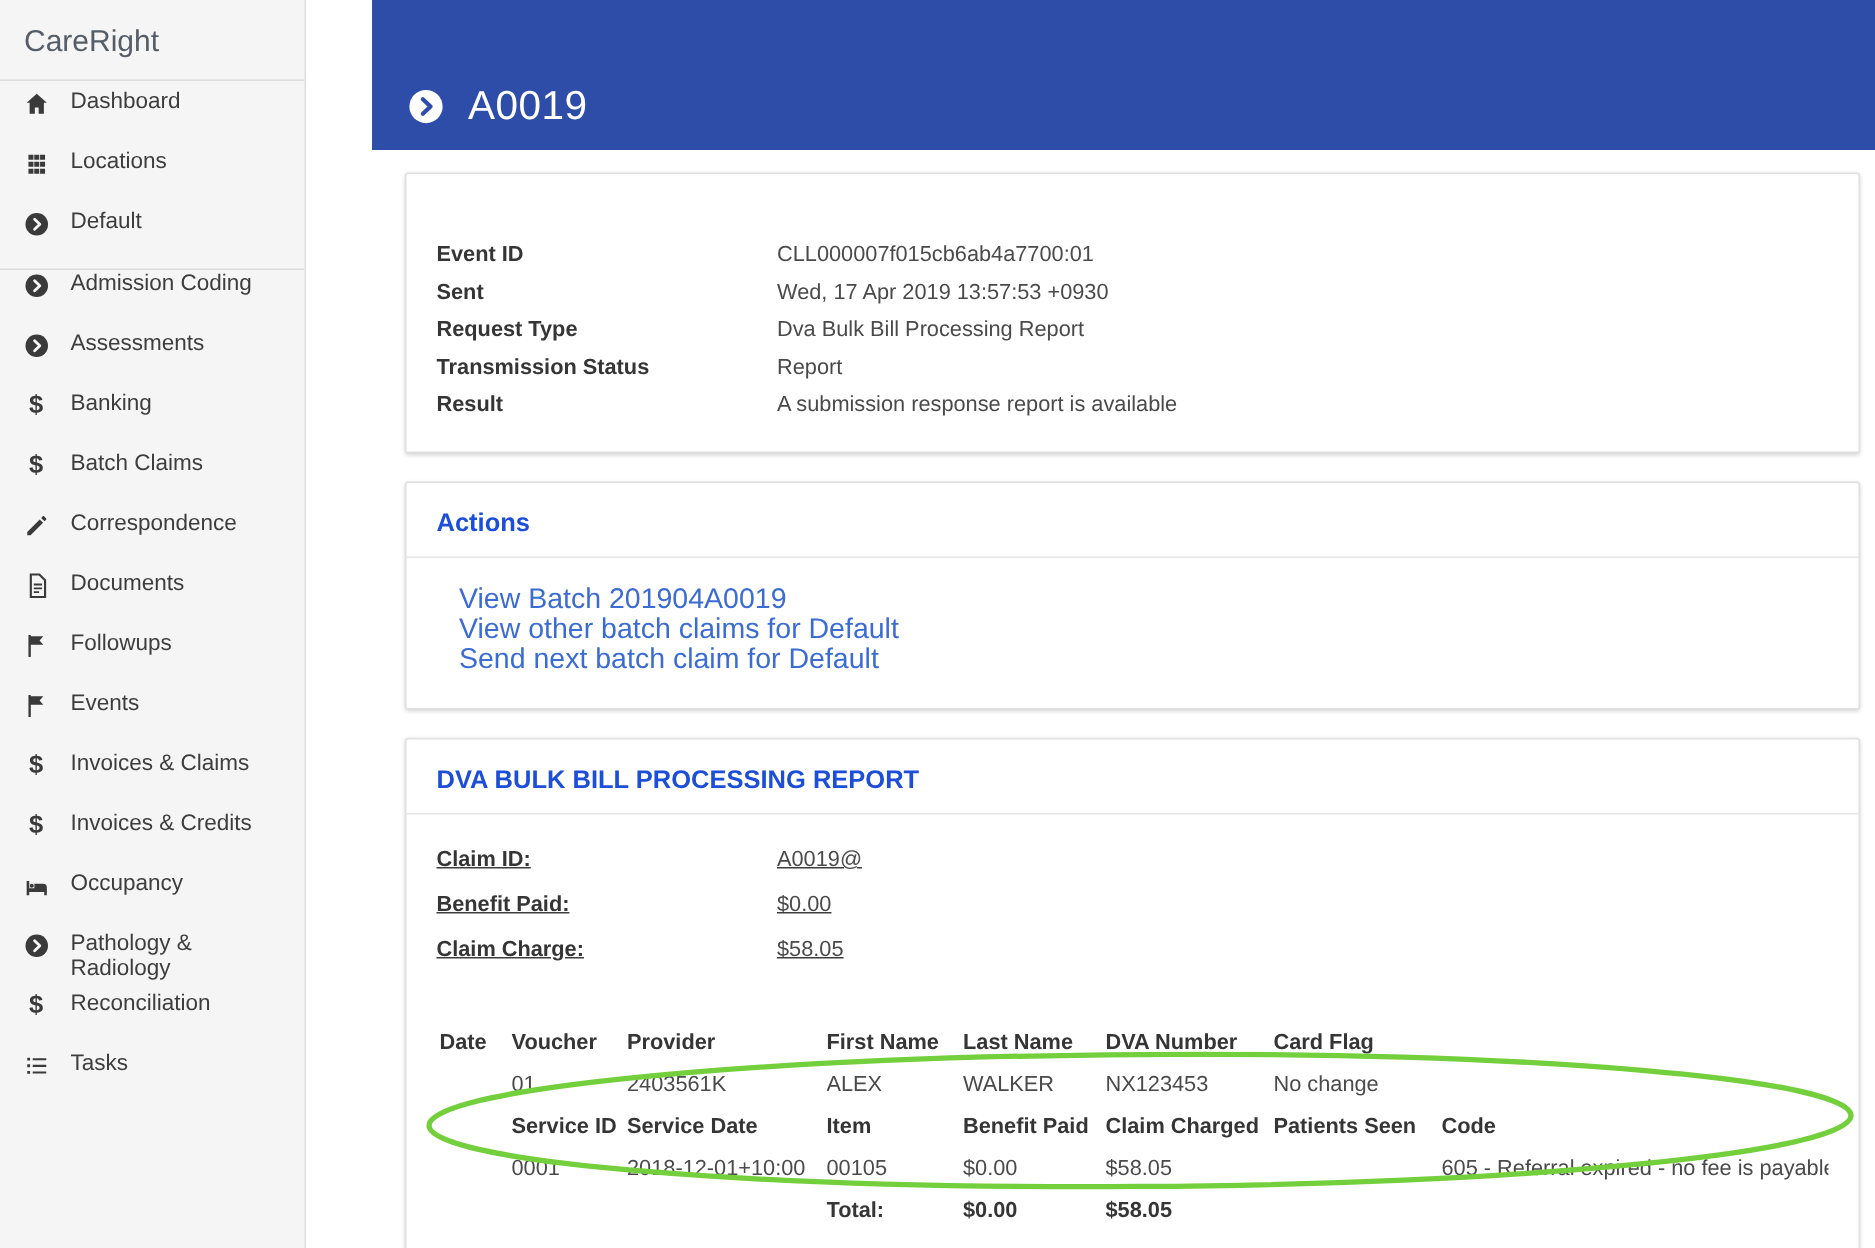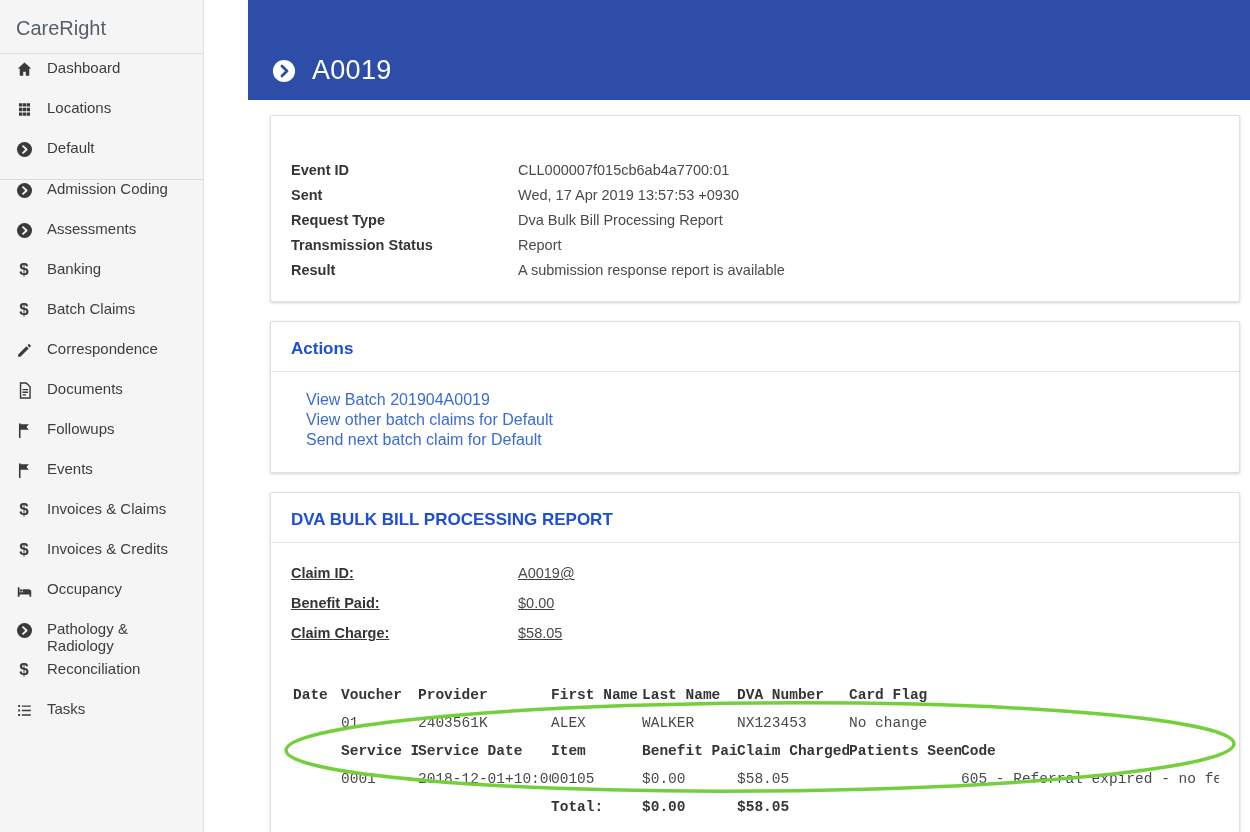--- a/index.html
+++ b/index.html
@@ -59,34 +59,34 @@
 
   .kv-block{padding:20px;}
   .card-event .kv-block{padding:46px 20px 22px 20px;}
   .kv-row{display:flex;font-size:14.5px;line-height:17px;margin-bottom:8px;}
   .kv-row:last-child{margin-bottom:0;}
   .kv-label{width:227px;flex:0 0 227px;font-weight:700;color:#353535;}
   .kv-value{color:#4a4a4a;}
 
   .links-block{padding:18px 20px 22px 35px;}
   .action-link{
-    display:block;color:var(--link);font-size:16px;line-height:20px;
+    display:block;color:var(--link);font-size:19px;line-height:20px;
     text-decoration:none;cursor:pointer;
   }
 
   .card-report .kv-block{padding:22px 20px 8px 20px;}
   .card-report .kv-row{margin-bottom:13px;text-decoration:underline;}
 
   .rtable{
     display:grid;
     grid-template-columns:48px 77px 133px 91px 95px 112px 112px 1fr;
     padding:18px 20px 26px 22px;
     font-size:14.5px;color:#4a4a4a;
   }
-  .rtable .c{line-height:28px;white-space:nowrap;overflow:hidden;font-family:Liberation Mono, monospace;}
+  .rtable .c{line-height:28px;white-space:nowrap;overflow:hidden;}
   .rtable .h{font-weight:700;color:#353535;}
   .rtable .b{font-weight:700;color:#353535;}
 
   
   .annotation{
     position:absolute;left:278px;top:696px;width:964px;height:100px;
     pointer-events:none;z-index:5;
   }
 </style>
 </head>

